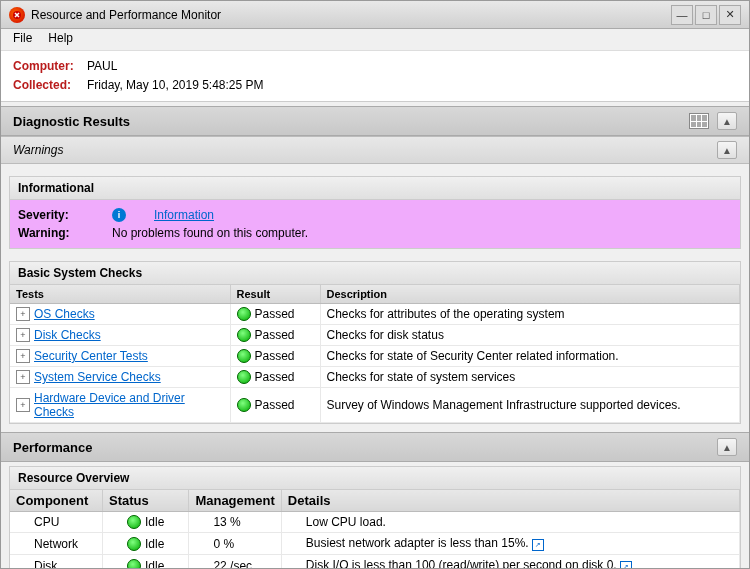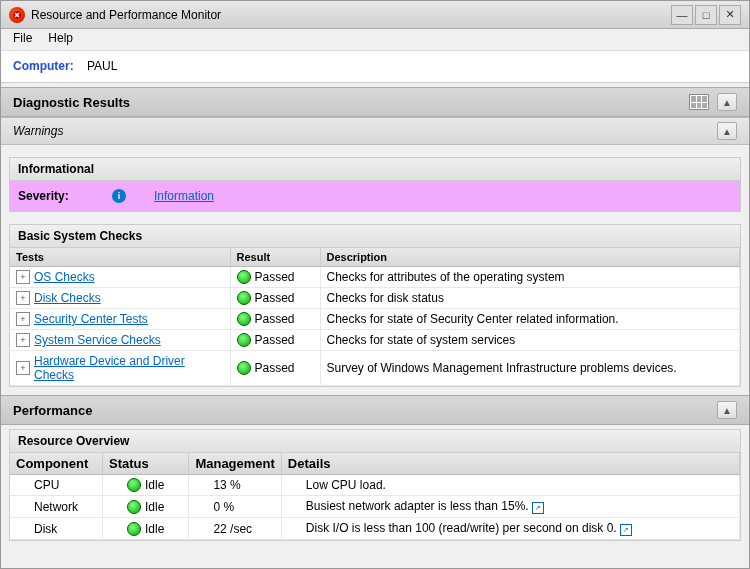--- a/index.html
+++ b/index.html
@@ -79,21 +79,21 @@
       font-size: 12px;
     }
     .info-bar {
       background: white;
       padding: 6px 12px;
       border-bottom: 1px solid #ccc;
       flex-shrink: 0;
       line-height: 1.6;
     }
     .info-row { display: flex; gap: 4px; }
-    .info-label { font-weight: bold; color: #1d4ed8; min-width: 70px; }
+    .info-label { font-weight: bold; color: #b91c1c; min-width: 70px; }
     .info-value { color: #000; }
     .scroll-container {
       flex: 1;
       overflow-y: auto;
       overflow-x: hidden;
       background: #f0f0f0;
       position: relative;
     }
     
     .section-header {
@@ -352,20 +352,24 @@
   <div class="menu-bar">
     <span class="menu-item">File</span>
     <span class="menu-item">Help</span>
   </div>
 
   <div class="info-bar">
     <div class="info-row">
       <span class="info-label">Computer:</span>
       <span class="info-value">PAUL</span>
     </div>
+    <div class="info-row">
+      <span class="info-label">Collected:</span>
+      <span class="info-value">Friday, May 10, 2019  5:48:25 PM</span>
+    </div>
   </div>
 
   <div class="scroll-container">
 
     <div class="section-header">
       <span class="section-header-title">Diagnostic Results</span>
       <div class="section-icon">
         <div class="grid-icon">
           <div class="grid-cell"></div>
             <div class="grid-cell"></div>
@@ -383,20 +387,24 @@
       <div class="collapse-btn">▲</div>
     </div>
 
     <div class="info-panel">
       <div class="info-panel-header">Informational</div>
       <div class="info-panel-body">
         <div class="info-panel-row">
           <span class="info-panel-label">Severity:</span>
           <span class="info-icon-circle">i</span>
           <span class="info-link">Information</span>
+        </div>
+        <div class="info-panel-row">
+          <span class="info-panel-label">Warning:</span>
+          <span>No problems found on this computer.</span>
         </div>
       </div>
     </div>
 
     <div class="basic-checks">
       <div class="basic-checks-header">Basic System Checks</div>
       <table class="checks-table">
         <thead>
           <tr>
             <th>Tests</th>
@@ -472,21 +480,21 @@
           <span class="expand-icon">+</span>
           <a class="test-link">Hardware Device and Driver Checks</a>
         </div>
       </td>
       <td style="width:90px;">
         <div class="result-cell">
           <span class="green-dot"></span>
           <span>Passed</span>
         </div>
       </td>
-      <td>Survey of Windows Management Infrastructure problems devices.</td>
+      <td>Survey of Windows Management Infrastructure supported devices.</td>
     </tr>
           </tbody>
       </table>
     </div>
 
     <div class="section-header" style="margin-top:8px;">
       <span class="section-header-title">Performance</span>
       <div class="collapse-btn">▲</div>
     </div>
 

